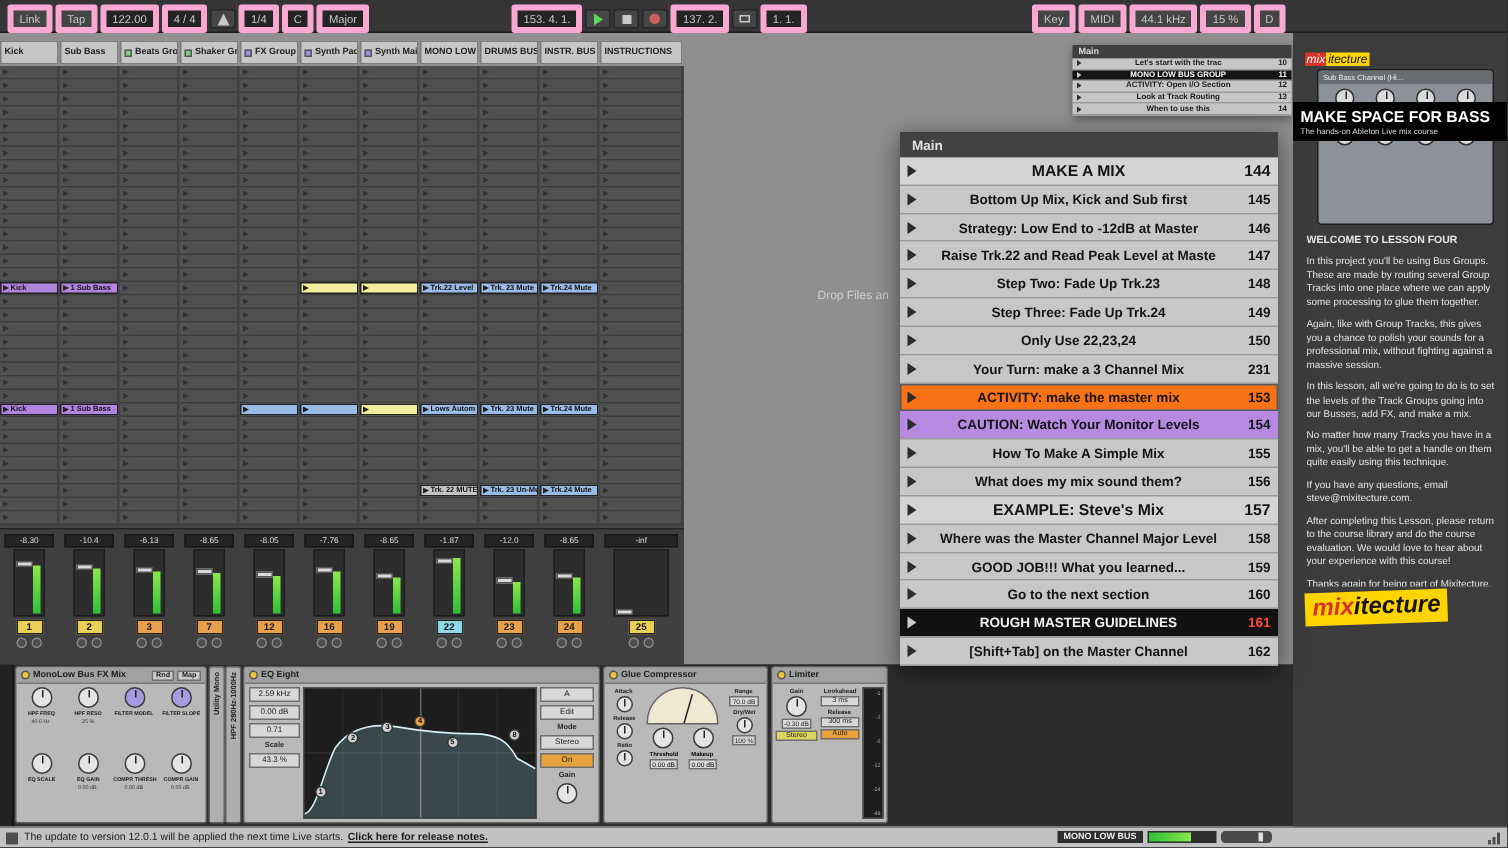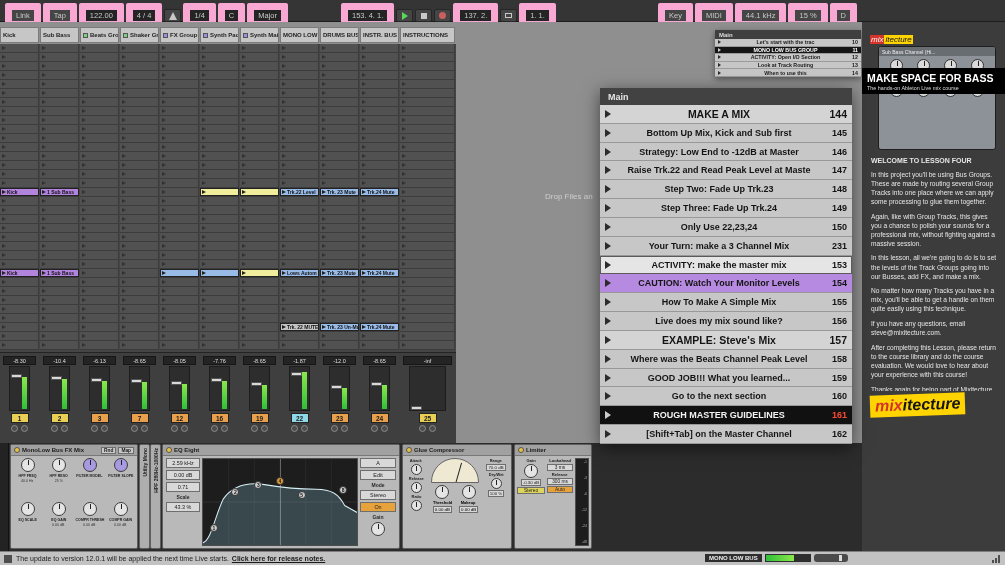--- a/index.html
+++ b/index.html
@@ -6,21 +6,21 @@
   *{box-sizing:border-box;}
   .app{position:relative;width:1005px;height:565px;background:#2b2b2b;overflow:hidden;
        font-family:"Liberation Sans",sans-serif;-webkit-font-smoothing:antialiased;}
 
   
   .transport{position:absolute;left:0;top:0;right:0;height:22px;background:#353535;
     border-bottom:1px solid #1c1c1c;color:#c8c8c8;font-size:7.5px;}
   .t-left{position:absolute;left:4px;top:3px;display:flex;align-items:center;}
   .t-center{position:absolute;left:340px;top:3px;display:flex;align-items:center;}
   .t-right{position:absolute;right:147px;top:3px;display:flex;align-items:center;}
-  .t-box{background:#454545;border:7px solid #f9a8d4;border-radius:2px;color:#c8c8c8;
+  .t-box{background:#454545;border:4px solid #f9a8d4;border-radius:2px;color:#c8c8c8;
     padding:1px 4px;margin:0 1px;font-size:7.5px;white-space:nowrap;}
   .t-box.dark{background:#242424;}
   .t-btn{width:17px;height:13px;background:#454545;border:1px solid #272727;border-radius:2px;
     display:flex;align-items:center;justify-content:center;margin:0 1px;padding:0;}
   .play-tri{width:0;height:0;border-left:6px solid #5bd65b;border-top:4px solid transparent;border-bottom:4px solid transparent;}
   .stop-sq{width:6px;height:6px;background:#c8c8c8;}
   .rec-dot{width:7px;height:7px;border-radius:50%;background:#c96060;}
   .loop-sq{width:7px;height:5px;border:1px solid #c8c8c8;}
   .metro{width:0;height:0;border-bottom:8px solid #c8c8c8;border-left:4px solid transparent;border-right:4px solid transparent;}
 
@@ -76,21 +76,21 @@
     flex-direction:column;box-shadow:0 4px 16px rgba(0,0,0,.55);}
   .ov-header{height:17px;flex:none;background:#424242;color:#e4e4e4;font-size:9px;font-weight:bold;
     display:flex;align-items:center;padding:0 8px;}
   .ov-row{flex:1;background:#c7c7c7;border-bottom:1px solid #999;display:flex;align-items:center;
     padding:0 5px;font-size:9px;font-weight:bold;color:#141414;overflow:hidden;}
   .ov-tri{width:0;height:0;border-left:6px solid #2b2b2b;border-top:4px solid transparent;
     border-bottom:4px solid transparent;margin-right:2px;flex:none;}
   .ov-label{flex:1;text-align:center;overflow:hidden;white-space:nowrap;}
   .ov-num{min-width:22px;text-align:right;}
   .ov-row.bold-lg{font-size:10.5px;background:#d4d4d4;gap:24px;}
-  .ov-row.active{background:#e5e5e5;outline:1px solid #5a5a5a;outline-offset:-1px;justify-content:flex-end;}
+  .ov-row.active{background:#f97316;outline:1px solid #5a5a5a;outline-offset:-1px;justify-content:flex-end;}
   .ov-row.purple{background:#b68ae0;}
   .ov-row.dark{background:#111;color:#f2f2f2;}
   .ov-row.dark .ov-num{color:#ff4a33;}
   .ov-row.dark .ov-tri{border-left-color:#ccc;}
 
   
   .sidebar{position:absolute;right:0;top:22px;width:143px;height:529px;background:#3c3c3c;z-index:20;overflow:hidden;}
   .mini-logo{position:absolute;top:13px;left:8px;z-index:3;font-size:8px;font-weight:normal;font-style:italic;white-space:nowrap;}
   .mini-logo .lg-mix{background:#d5342a;color:#fff;padding:0 1px;}
   .mini-logo .lg-rest{background:#ffd400;color:#111;padding:0 1px;}
@@ -970,31 +970,31 @@
           <span class="ov-label">CAUTION: Watch Your Monitor Levels</span>
           <span class="ov-num">154</span>
         </div>
         <div class="ov-row">
           <span class="ov-tri"></span>
           <span class="ov-label">How To Make A Simple Mix</span>
           <span class="ov-num">155</span>
         </div>
         <div class="ov-row">
           <span class="ov-tri"></span>
-          <span class="ov-label">Live does my mix sound like?</span>
+          <span class="ov-label">What does my mix sound them?</span>
           <span class="ov-num">156</span>
         </div>
         <div class="ov-row bold-lg">
           <span class="ov-tri"></span>
           <span class="ov-label">EXAMPLE: Steve's Mix</span>
           <span class="ov-num">157</span>
         </div>
         <div class="ov-row">
           <span class="ov-tri"></span>
-          <span class="ov-label">Where was the Beats Channel Peak Level</span>
+          <span class="ov-label">Where was the Master Channel Major Level</span>
           <span class="ov-num">158</span>
         </div>
         <div class="ov-row">
           <span class="ov-tri"></span>
           <span class="ov-label">GOOD JOB!!! What you learned...</span>
           <span class="ov-num">159</span>
         </div>
         <div class="ov-row">
           <span class="ov-tri"></span>
           <span class="ov-label">Go to the next section</span>

